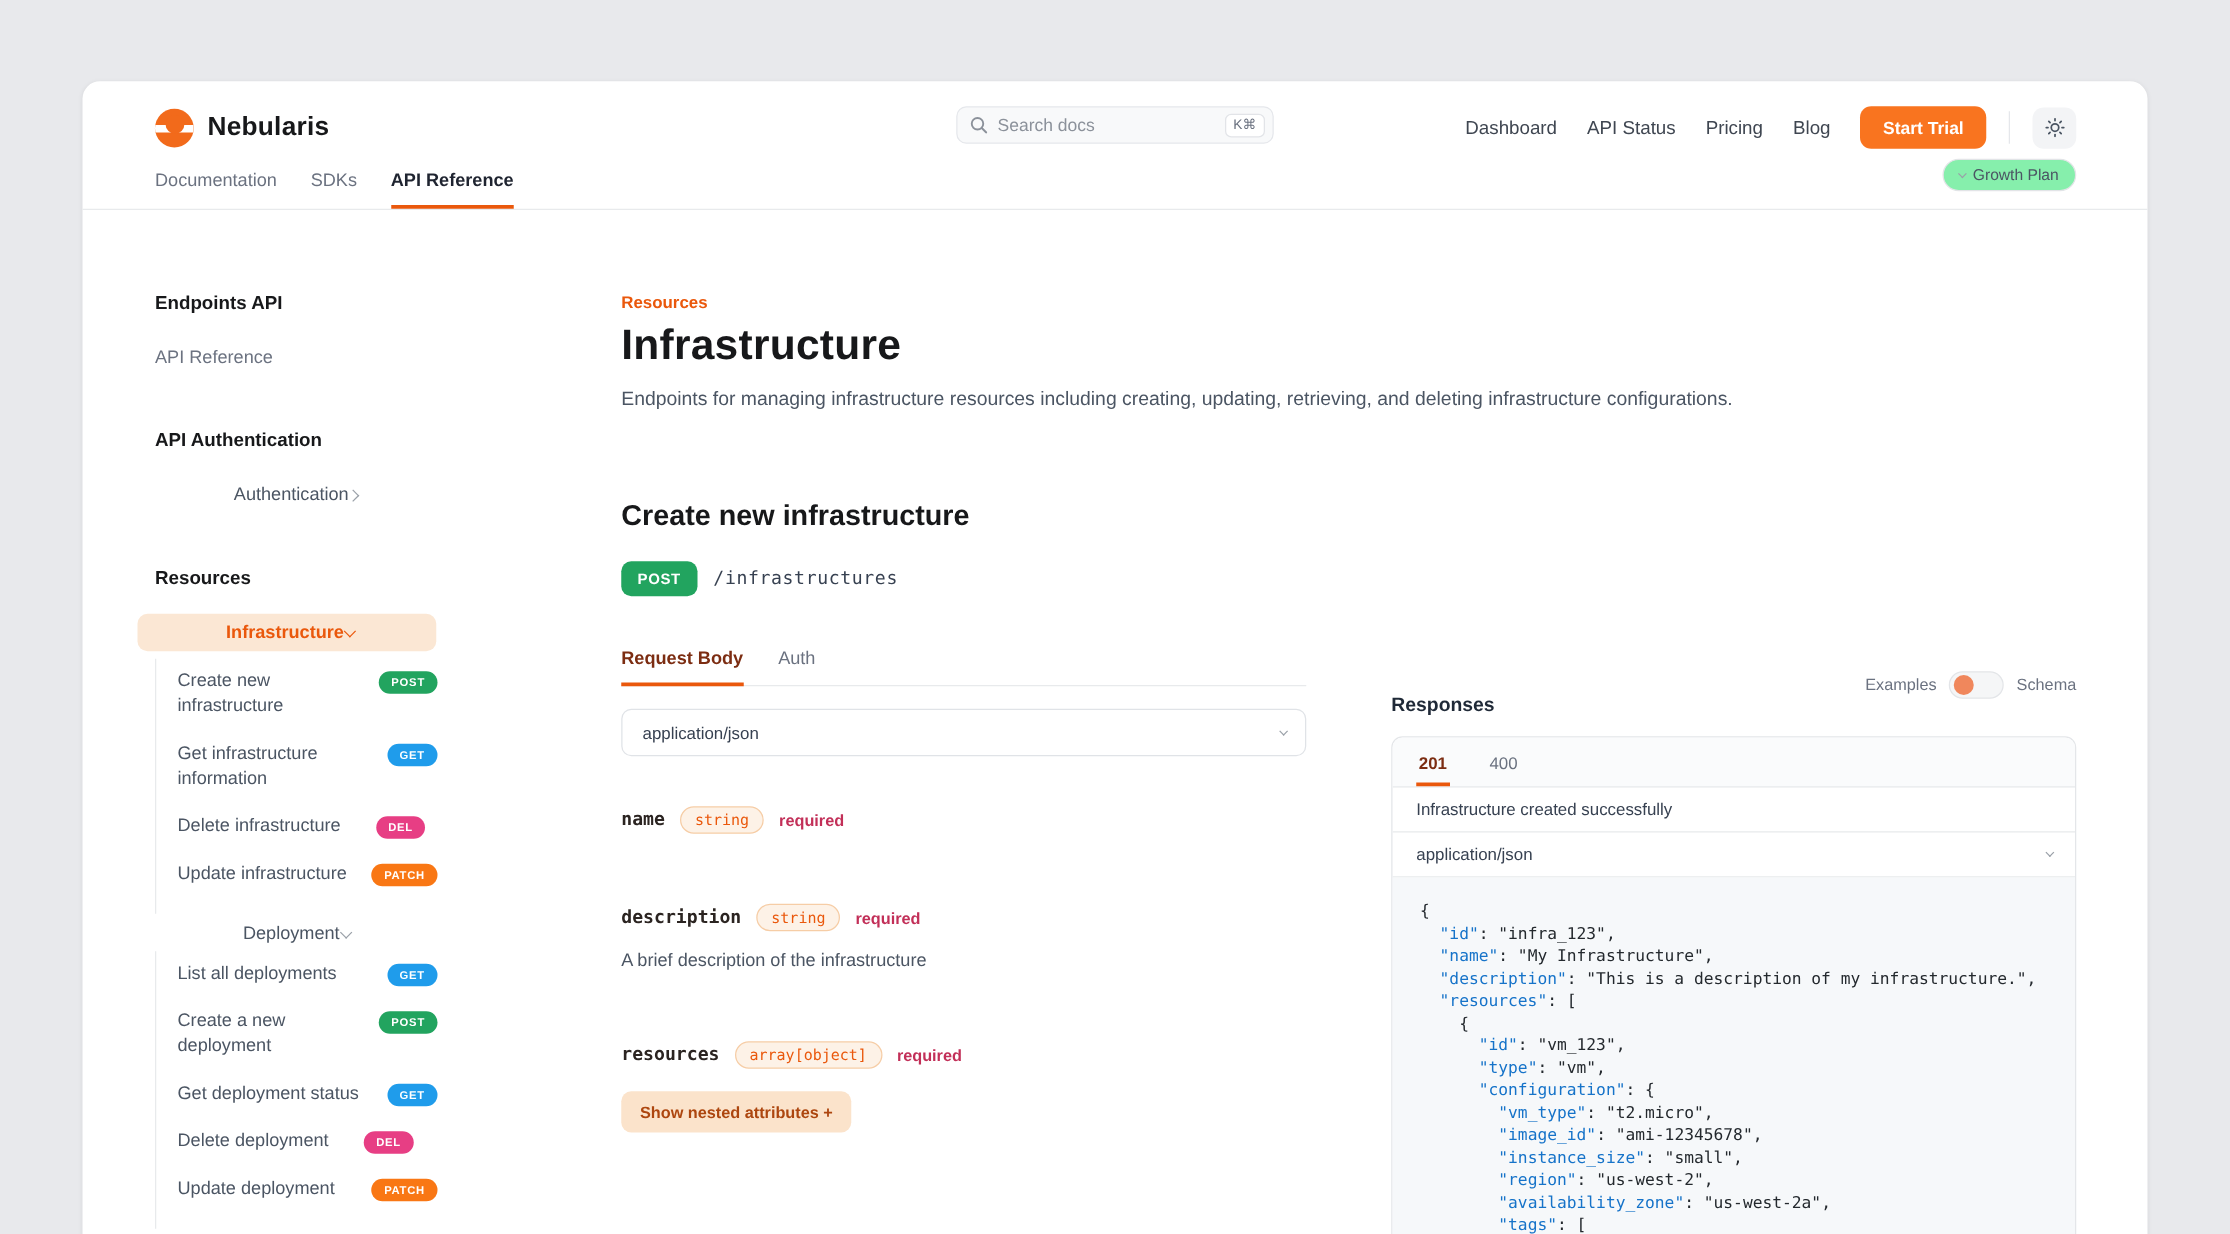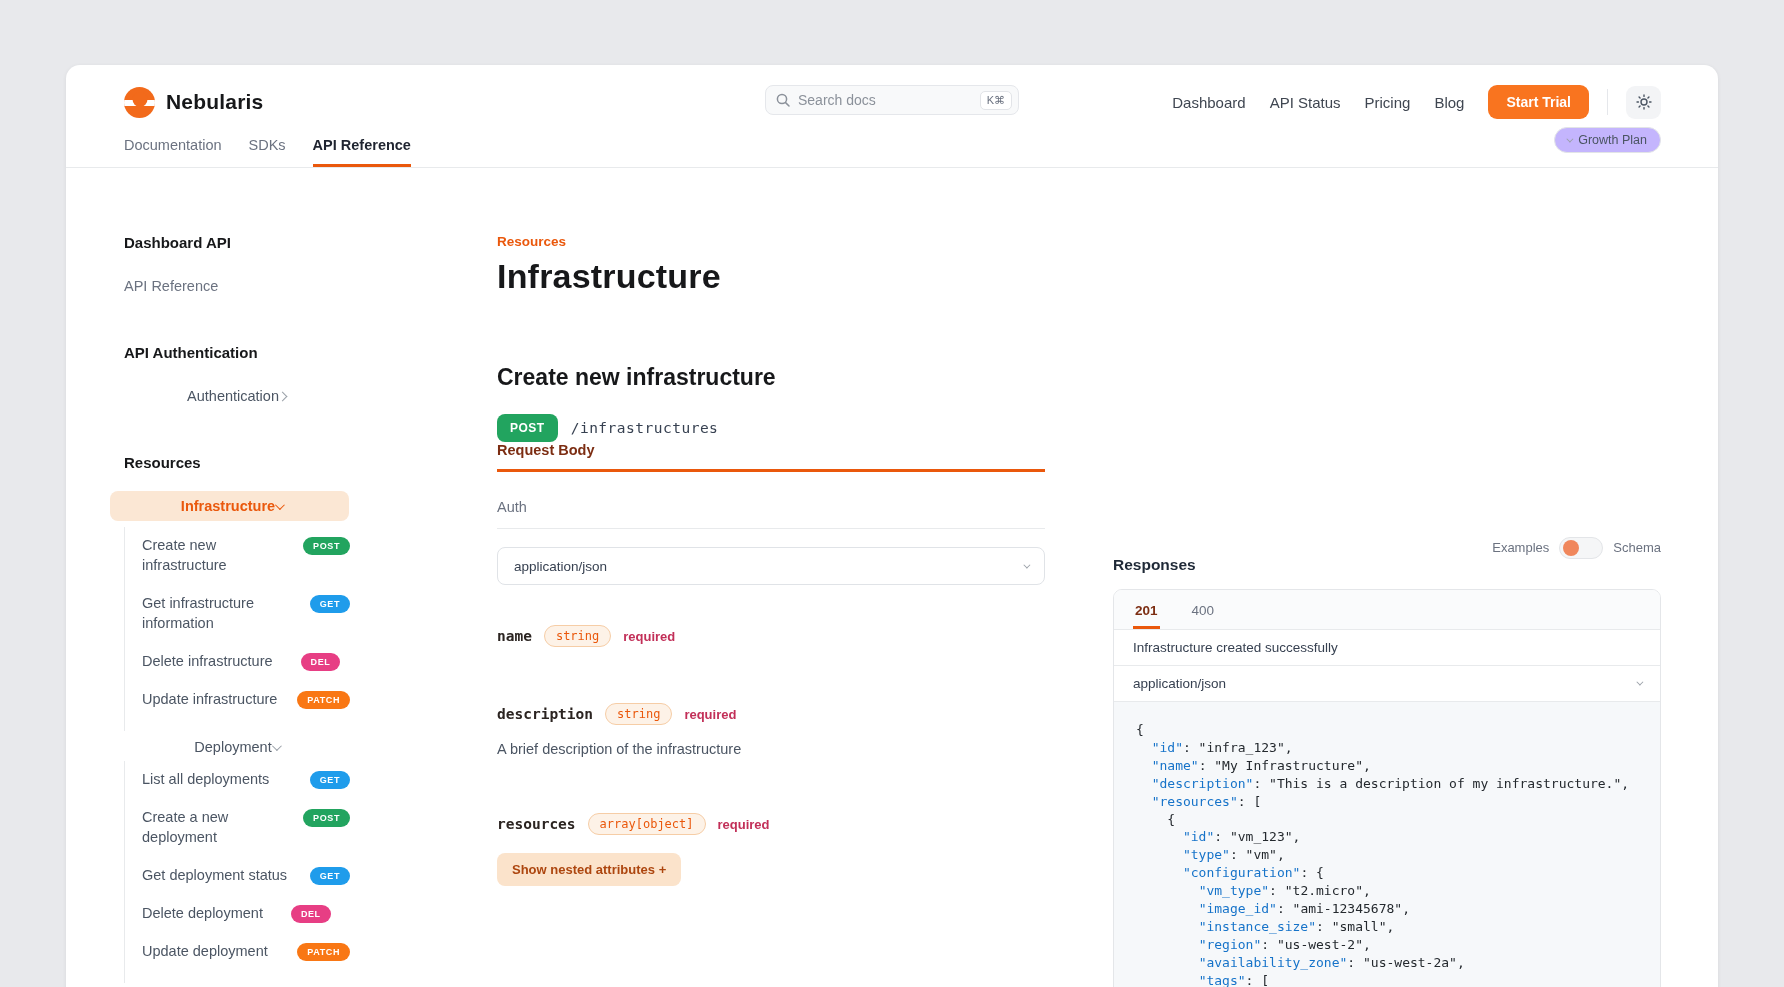--- a/index.html
+++ b/index.html
@@ -31,21 +31,21 @@
   .searchbox input::placeholder { color:#8b919a; }
   .kbd { font-size:11px; color:#6b7280; background:#fff; border:1px solid #e2e4e8; border-radius:5px; padding:2px 6px; line-height:13px; }
   .hdr-right { margin-left:auto; display:flex; align-items:center; gap:24px; }
   .nav-link { font-size:15px; color:#3f4651; cursor:pointer; }
   .cta-btn { background:#f9741f; color:#fff; font-size:14px; font-weight:bold; border:0; border-radius:9px; padding:9px 18px; cursor:pointer; }
   .hdr-divider { width:1px; height:26px; background:#e5e7eb; margin:0 -6px; }
   .icon-btn { width:35px; height:33px; border:0; border-radius:9px; background:#f3f4f6; display:flex; align-items:center; justify-content:center; cursor:pointer; }
   .plan-pill {
     position:absolute; right:57px; top:62px;
     display:flex; align-items:center; gap:7px;
-    border:1px solid #e2e4e7; background:#c4b5fd; border-radius:13px;
+    border:1px solid #e2e4e7; background:#86efac; border-radius:13px;
     padding:5px 13px 5px 11px; font-size:12.5px; color:#4b5563; cursor:pointer;
   }
   .tabs-row { display:flex; gap:27px; margin-top:16px; }
   .top-tab { font-size:14.5px; color:#6b7280; padding-bottom:14px; cursor:pointer; position:relative; }
   .top-tab.active { color:#1f2430; font-weight:bold; }
   .top-tab.active::after { content:""; position:absolute; left:0; right:0; bottom:0; height:3px; background:#ea580c; }
   .hdr-border { border-bottom:1px solid #e8eaec; }
   
   .chev { display:inline-block; width:7px; height:7px; border-right:1.8px solid #9aa0a8; border-bottom:1.8px solid #9aa0a8; }
   .chev.down { transform:rotate(45deg) translateY(-2px); }
@@ -81,21 +81,21 @@
   
   .eyebrow { font-size:13.5px; font-weight:bold; color:#ea580c; }
   h1.page-title { font-size:34px; font-weight:bold; color:#17181a; margin-top:8px; letter-spacing:.2px; }
   .page-desc { font-size:15.5px; color:#4b5563; margin-top:13px; line-height:22px; width:960px; }
   .endpoint-section { margin-top:68px; }
   h2.ep-title { font-size:23px; font-weight:bold; color:#17181a; }
   .ep-sub { font-size:15px; color:#4b5563; margin-top:11px; }
   .ep-line { display:flex; align-items:center; margin-top:23px; gap:13px; }
   .post-pill { background:#22a45f; color:#fff; font-size:12px; font-weight:bold; letter-spacing:.5px; padding:7px 13px; border-radius:8px; }
   .ep-path { font-family:"DejaVu Sans Mono","Liberation Mono",monospace; font-size:14.5px; color:#374151; letter-spacing:.5px; }
-  .req-tabs { display:flex; gap:28px; border-bottom:1px solid #e8eaec;flex-direction:column; }
+  .req-tabs { display:flex; gap:28px; margin-top:42px; border-bottom:1px solid #e8eaec; }
   .req-tab { font-size:14.5px; color:#6b7280; padding-bottom:13px; position:relative; cursor:pointer; }
   .req-tab.active { color:#7c2d12; font-weight:bold; }
   .req-tab.active::after { content:""; position:absolute; left:0; right:0; bottom:-1px; height:3px; background:#ea580c; }
   .select-box {
     margin-top:18px; height:38px; border:1px solid #e0e3e7; border-radius:8px;
     display:flex; align-items:center; padding:0 16px; font-size:13.5px; color:#374151; cursor:pointer;
   }
   .select-box .chev { margin-left:auto; }
   .field-block { margin-top:40px; }
   .field-head { display:flex; align-items:center; gap:12px; }
@@ -189,21 +189,21 @@
       <span class="top-tab">Documentation</span>
       <span class="top-tab">SDKs</span>
       <span class="top-tab active">API Reference</span>
     </div>
   </div>
   <div class="hdr-border"></div>
 
   <div class="body-row">
 
     <nav class="sidebar">
-      <div class="sb-title">Dashboard API</div>
+      <div class="sb-title">Endpoints API</div>
       <div class="sb-link">API Reference</div>
 
       <div class="sb-title sb-gap">API Authentication</div>
       <div class="sb-row">
         <span>Authentication</span>
         <span class="chev right"></span>
       </div>
 
       <div class="sb-title sb-gap">Resources</div>
 
@@ -258,20 +258,21 @@
           <span class="method-badge m-patch">PATCH</span>
         </div>
       </div>
 
     </nav>
 
     <div class="main-area">
       <div class="left-col">
         <div class="eyebrow">Resources</div>
         <h1 class="page-title">Infrastructure</h1>
+        <p class="page-desc">Endpoints for managing infrastructure resources including creating, updating, retrieving, and deleting infrastructure configurations.</p>
 
         <div class="endpoint-section">
           <h2 class="ep-title">Create new infrastructure</h2>
 
           <div class="ep-line">
             <span class="post-pill">POST</span>
             <span class="ep-path">/infrastructures</span>
           </div>
 
           <div class="req-tabs">

